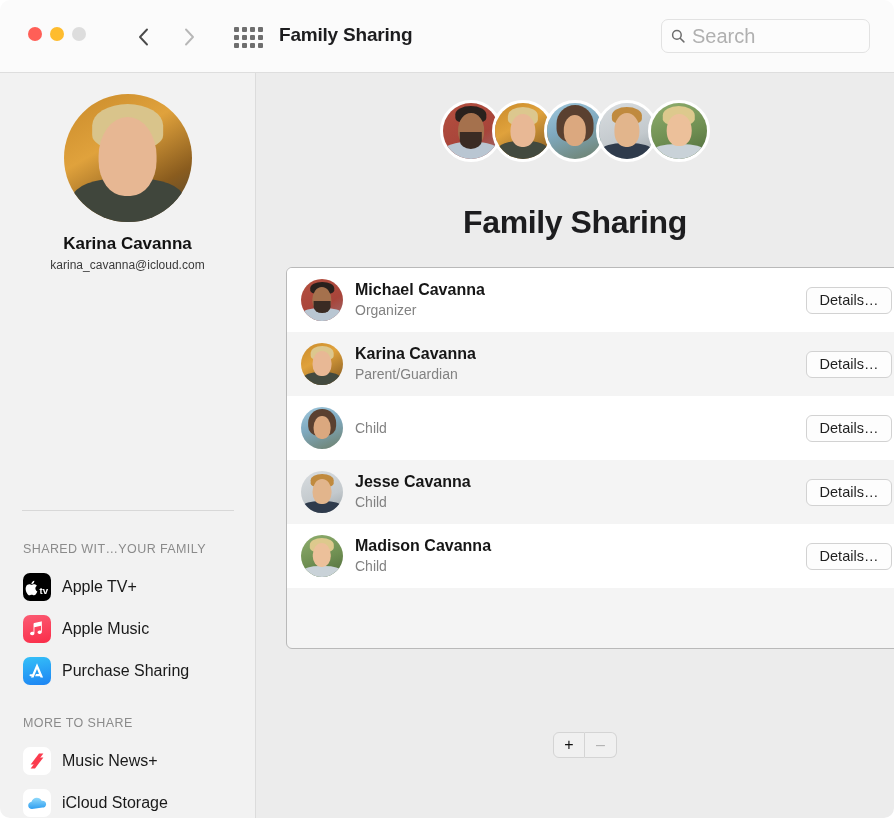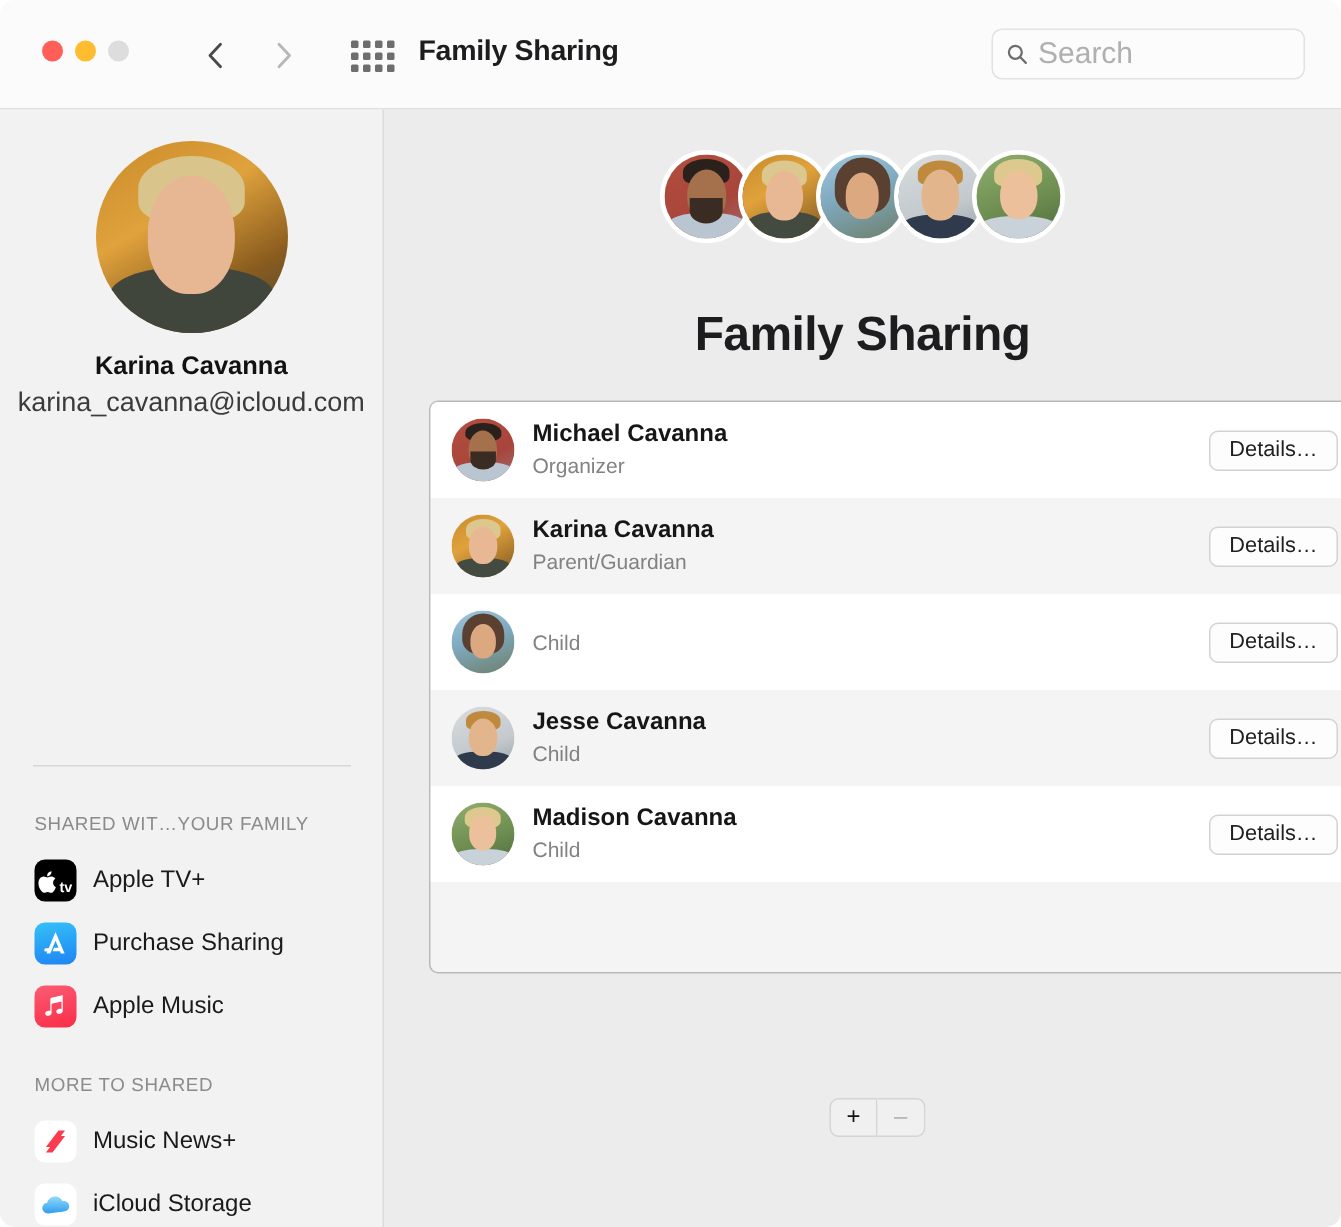--- a/index.html
+++ b/index.html
@@ -151,21 +151,21 @@
     position: relative;
   }
   .profile-name {
     margin-top: 12px;
     font-size: 17px;
     font-weight: 700;
     color: #121212;
   }
   .profile-email {
     margin-top: 4px;
-    font-size: 18px;
+    font-size: 12px;
     color: #3b3b3b;
   }
 
   .sb-item {
     position: relative;
     display: flex;
     align-items: center;
     height: 42px;
     margin: 0 14px;
     padding-left: 9px;
@@ -453,40 +453,40 @@
           <svg viewBox="0 0 28 28" width="28" height="28" aria-hidden="true">
             <path d="M10.6 10.1c0.5-0.6 0.85-1.45 0.75-2.3-0.73 0.03-1.62 0.49-2.14 1.1-0.47 0.54-0.88 1.41-0.77 2.24 0.82 0.06 1.65-0.42 2.16-1.04z" fill="#ffffff"></path>
             <path d="M11.34 11.3c-1.19-0.07-2.2 0.67-2.77 0.67-0.57 0-1.44-0.64-2.37-0.62-1.22 0.02-2.35 0.71-2.97 1.8-1.27 2.2-0.33 5.46 0.9 7.25 0.6 0.88 1.32 1.87 2.27 1.83 0.9-0.04 1.25-0.59 2.34-0.59 1.09 0 1.4 0.59 2.36 0.57 0.98-0.02 1.6-0.9 2.2-1.78 0.69-1.01 0.97-1.99 0.99-2.04-0.02-0.02-1.9-0.74-1.92-2.91-0.02-1.82 1.48-2.69 1.55-2.73-0.85-1.25-2.17-1.39-2.64-1.42z" fill="#ffffff"></path>
             <text x="16.6" y="21.4" font-family="Liberation Sans, sans-serif" font-size="9.6" font-weight="bold" fill="#ffffff">tv</text>
           </svg>
         </span>
         <span class="sb-label">Apple TV+</span>
       </div>
 
       <div class="sb-item">
+        <span class="sb-icon" style="background:linear-gradient(165deg,#fb5c74 0%,#fa2c48 100%);">
+          <svg viewBox="0 0 28 28" width="28" height="28" aria-hidden="true">
+            <path d="M19.3 6.3 11.3 8.1c-0.45 0.1-0.75 0.48-0.75 0.93v8.0c-0.42-0.22-0.93-0.32-1.48-0.24-1.2 0.17-2.1 1.07-2.0 2.02 0.1 0.94 1.14 1.56 2.34 1.39 1.1-0.16 1.95-0.94 1.98-1.82l0.01-0.07V12.2l6.6-1.49v5.01c-0.42-0.22-0.93-0.32-1.48-0.24-1.2 0.17-2.1 1.07-2.0 2.02 0.1 0.94 1.14 1.56 2.34 1.39 1.12-0.16 1.98-0.96 1.98-1.86V7.2c0-0.59-0.53-1.03-1.1-0.9z" fill="#ffffff"></path>
+          </svg>
+        </span>
+        <span class="sb-label">Apple Music</span>
+      </div>
+
+      <div class="sb-item">
         <span class="sb-icon" style="background:linear-gradient(170deg,#35c0f8 0%,#1d84f3 100%);">
           <svg viewBox="0 0 28 28" width="28" height="28" aria-hidden="true">
             <path d="M14 6.3 8.0 20.6h2.55L14 12.1l2.0 4.8h-3.0l-0.95 2.3h4.9l0.6 1.4h2.55z" fill="#ffffff"></path>
             <rect x="6.5" y="17.2" width="4.3" height="2.1" rx="1.05" fill="#ffffff"></rect>
           </svg>
         </span>
         <span class="sb-label">Purchase Sharing</span>
       </div>
-
-      <div class="sb-item">
-        <span class="sb-icon" style="background:linear-gradient(165deg,#fb5c74 0%,#fa2c48 100%);">
-          <svg viewBox="0 0 28 28" width="28" height="28" aria-hidden="true">
-            <path d="M19.3 6.3 11.3 8.1c-0.45 0.1-0.75 0.48-0.75 0.93v8.0c-0.42-0.22-0.93-0.32-1.48-0.24-1.2 0.17-2.1 1.07-2.0 2.02 0.1 0.94 1.14 1.56 2.34 1.39 1.1-0.16 1.95-0.94 1.98-1.82l0.01-0.07V12.2l6.6-1.49v5.01c-0.42-0.22-0.93-0.32-1.48-0.24-1.2 0.17-2.1 1.07-2.0 2.02 0.1 0.94 1.14 1.56 2.34 1.39 1.12-0.16 1.98-0.96 1.98-1.86V7.2c0-0.59-0.53-1.03-1.1-0.9z" fill="#ffffff"></path>
-          </svg>
-        </span>
-        <span class="sb-label">Apple Music</span>
-      </div>
-    </div>
-
-    <div class="sb-section s2">MORE TO SHARED</div>
+    </div>
+
+    <div class="sb-section s2">MORE TO SHARE</div>
 
     <div class="sb-group g2">
 
       <div class="sb-item">
         <span class="sb-icon" style="background:#ffffff;">
           <svg viewBox="0 0 28 28" width="28" height="28" aria-hidden="true">
             <rect x="4.4" y="4.4" width="19.2" height="19.2" rx="4.4" fill="#ffffff"></rect>
             <path d="M7.6 17.6 16.0 6.6h4.4L12.0 17.6z" fill="#fb3b4e"></path>
             <path d="M7.6 21.4 16.0 10.4h4.4L12.0 21.4z" fill="#fb3b4e"></path>
           </svg>

